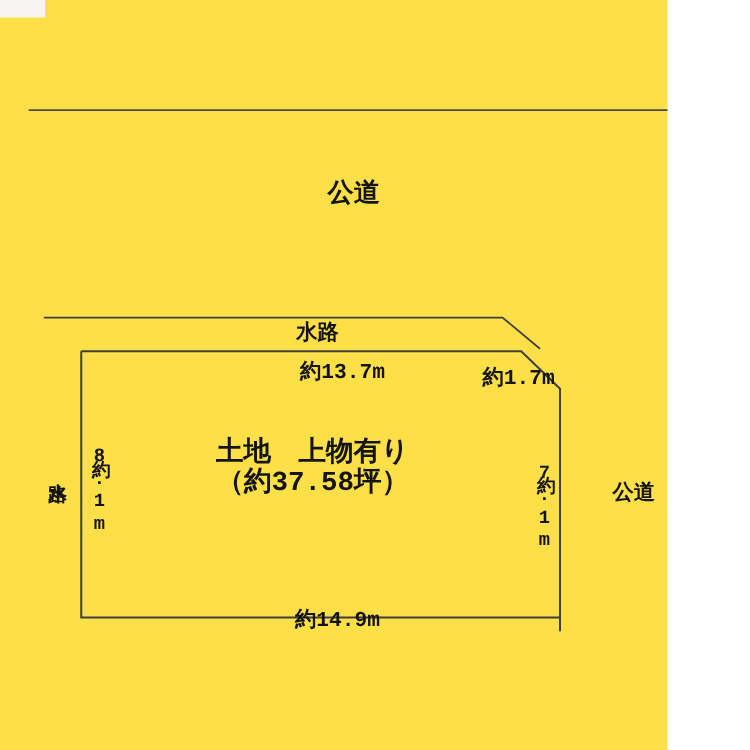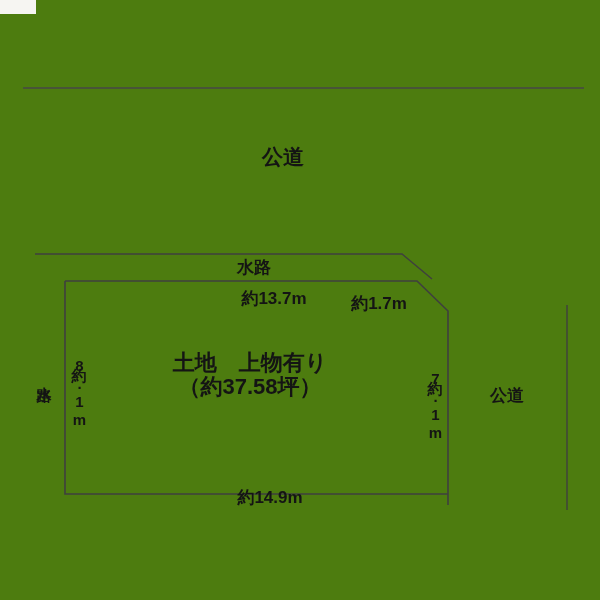--- a/index.html
+++ b/index.html
@@ -1,37 +1,37 @@
 <!DOCTYPE html>
 <html><head>
 <meta charset="utf-8">
 <style>
   html,body{margin:0;padding:0;background:#ffffff;}
   .canvas{
     position:relative;
-    width:600px;height:600px;
-    background:#4d7c0f;
-    font-family:Liberation Sans, sans-serif;
+    width:534px;height:600px;
+    background:#fde047;
+    font-family:Liberation Mono, monospace;
     color:#141414;
     overflow:hidden;
   }
   .canvas svg{position:absolute;left:0;top:0;}
   .lbl{
     position:absolute;
     font-weight:700;
     white-space:nowrap;
     color:#141414;
   }
   .h-center{transform:translateX(-50%);text-align:center;}
   .sz17{font-size:17px;line-height:20px;}
   .top-road{left:283px;top:143px;font-size:21px;line-height:27px;}
   .waterway-top{left:254px;top:258px;}
   .dim-top{left:274px;top:289px;}
-  .dim-corner{left:379px;top:294px;}
-  .center-block{left:250px;top:351px;font-size:22px;line-height:24px;}
+  .dim-corner{left:415px;top:294px;}
+  .center-block{left:250px;top:351px;font-size:22px;line-height:24px;text-align:right;}
   .dim-bottom{left:270px;top:488px;}
   .right-road{left:507px;top:386px;font-size:17px;line-height:19px;}
   .vert{
     writing-mode:vertical-rl;
     text-orientation:upright;
     font-size:15px;
     line-height:16px;
     letter-spacing:1px;
   }
   .waterway-left{left:36px;top:375px;}

